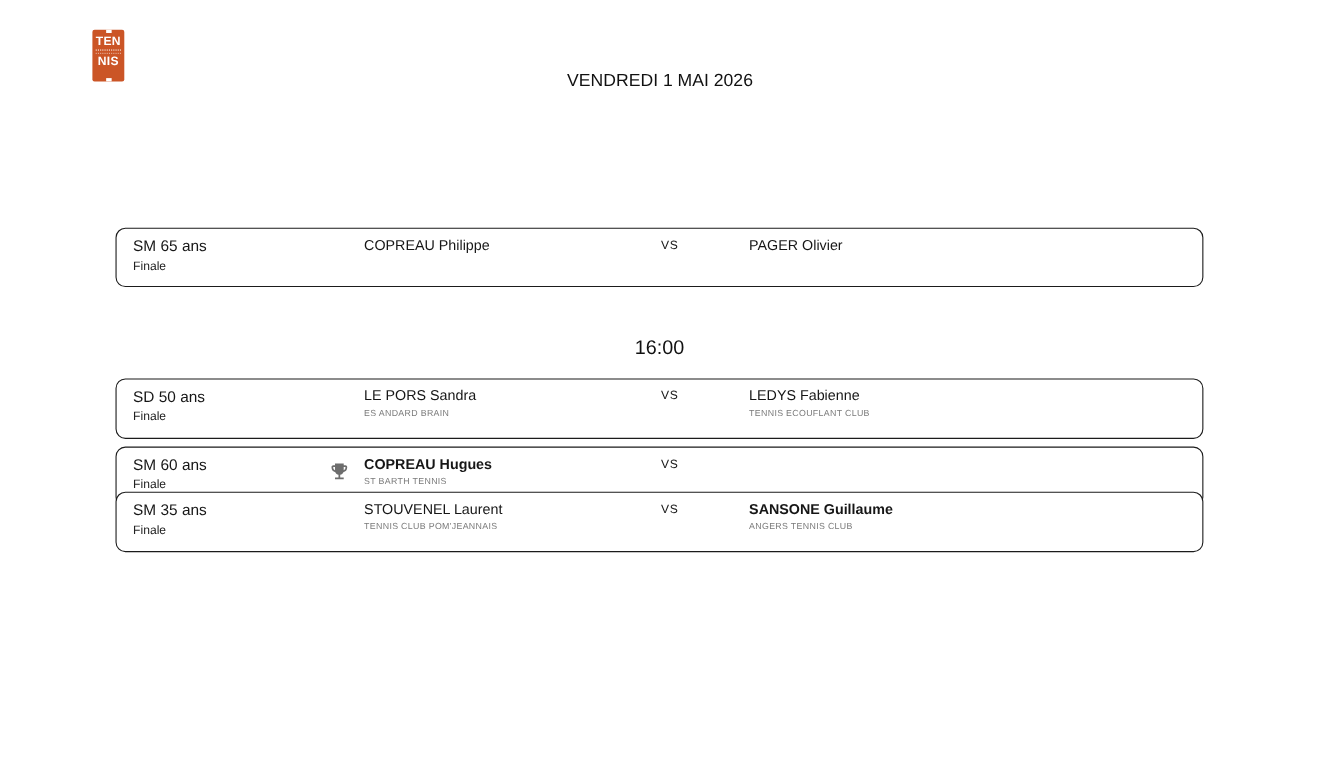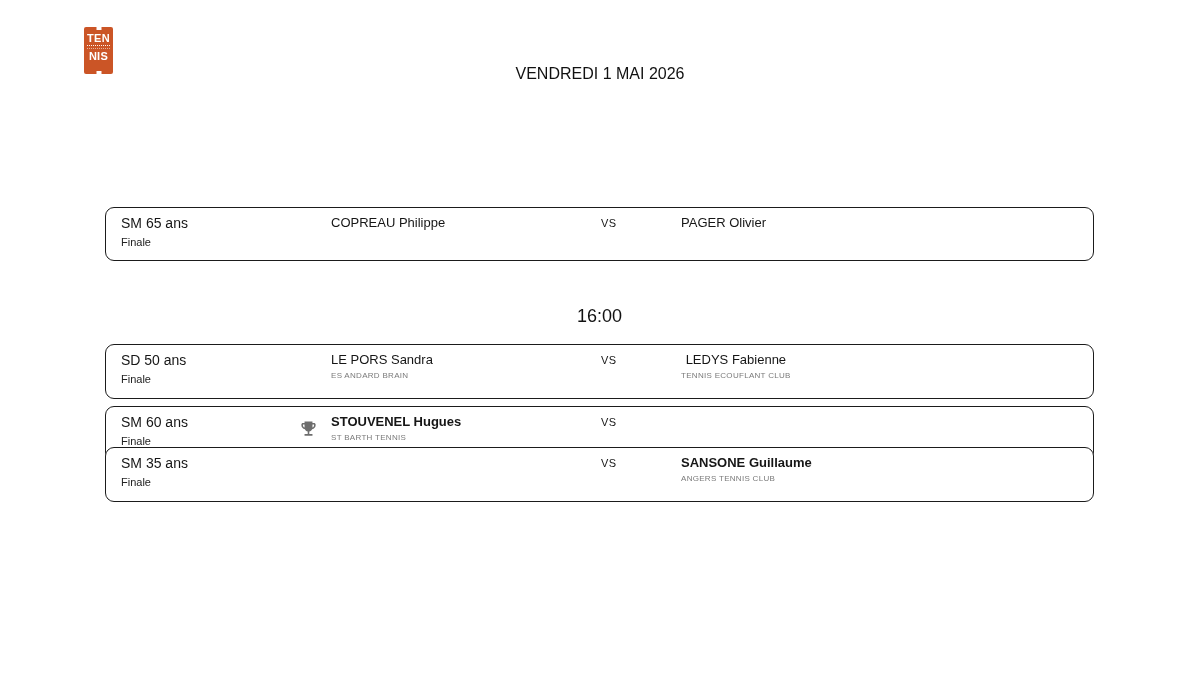--- a/index.html
+++ b/index.html
@@ -101,21 +101,21 @@
   #card1 { top: 344px; }
   #card2 { top: 406px; }
   #card3 { top: 447px; }
 
   .col-cat { position: absolute; left: 15px; top: 7px; }
   .category { font-size: 14px; color: #161616; }
   .round { font-size: 11px; margin-top: 5px; color: #222; }
 
   .col-p1 { position: absolute; left: 225px; top: 7px; }
   .col-p2 { position: absolute; left: 575px; top: 7px; }
-  .pname { font-size: 13px; color: #161616; text-align: center; }
+  .pname { font-size: 13px; color: #161616; }
   .pclub {
     font-size: 8px;
     margin-top: 4px;
     color: var(--club-text, #7a7a7a);
     letter-spacing: 0.3px;
   }
   .bold { font-weight: 700; }
 
   .col-vs {
     position: absolute;
@@ -186,30 +186,34 @@
 
     <div class="card" id="card2">
       <div class="col-cat">
         <div class="category">SM 60 ans</div>
         <div class="round">Finale</div>
       </div>
       <svg class="trophy-icon" viewBox="0 0 24 24" aria-hidden="true">
         <path d="M19 5h-2V3H7v2H5c-1.1 0-2 .9-2 2v1c0 2.55 1.92 4.63 4.39 4.94.63 1.5 1.98 2.63 3.61 2.96V19H7v2h10v-2h-4v-3.1c1.63-.33 2.98-1.46 3.61-2.96C19.08 12.63 21 10.55 21 8V7c0-1.1-.9-2-2-2zM5 8V7h2v3.82C5.84 10.4 5 9.3 5 8zm14 0c0 1.3-.84 2.4-2 2.82V7h2v1z"></path>
       </svg>
       <div class="col-p1">
-        <div class="pname bold">STOUVENEL Hugues</div>
+        <div class="pname bold">COPREAU Hugues</div>
         <div class="pclub">ST BARTH TENNIS</div>
       </div>
       <div class="col-vs">VS</div>
     </div>
 
     <div class="card" id="card3">
       <div class="col-cat">
         <div class="category">SM 35 ans</div>
         <div class="round">Finale</div>
+      </div>
+      <div class="col-p1">
+        <div class="pname">STOUVENEL Laurent</div>
+        <div class="pclub">TENNIS CLUB POM'JEANNAIS</div>
       </div>
       <div class="col-vs">VS</div>
       <div class="col-p2">
         <div class="pname bold">SANSONE Guillaume</div>
         <div class="pclub">ANGERS TENNIS CLUB</div>
       </div>
     </div>
 
   </div>
 </div>

